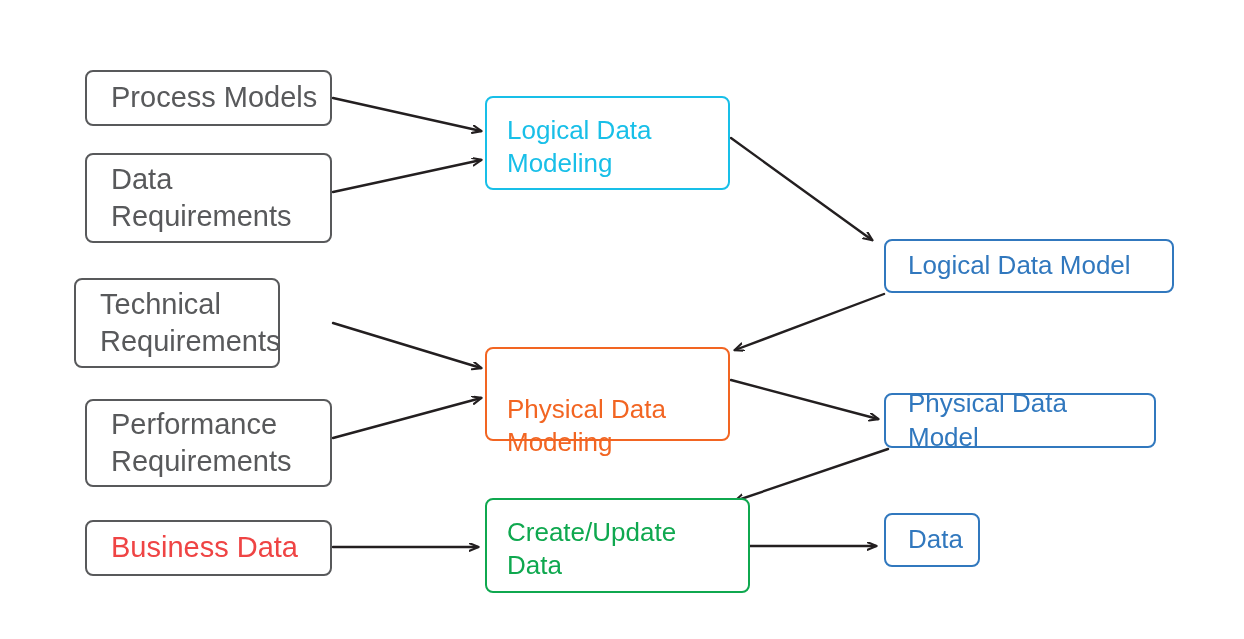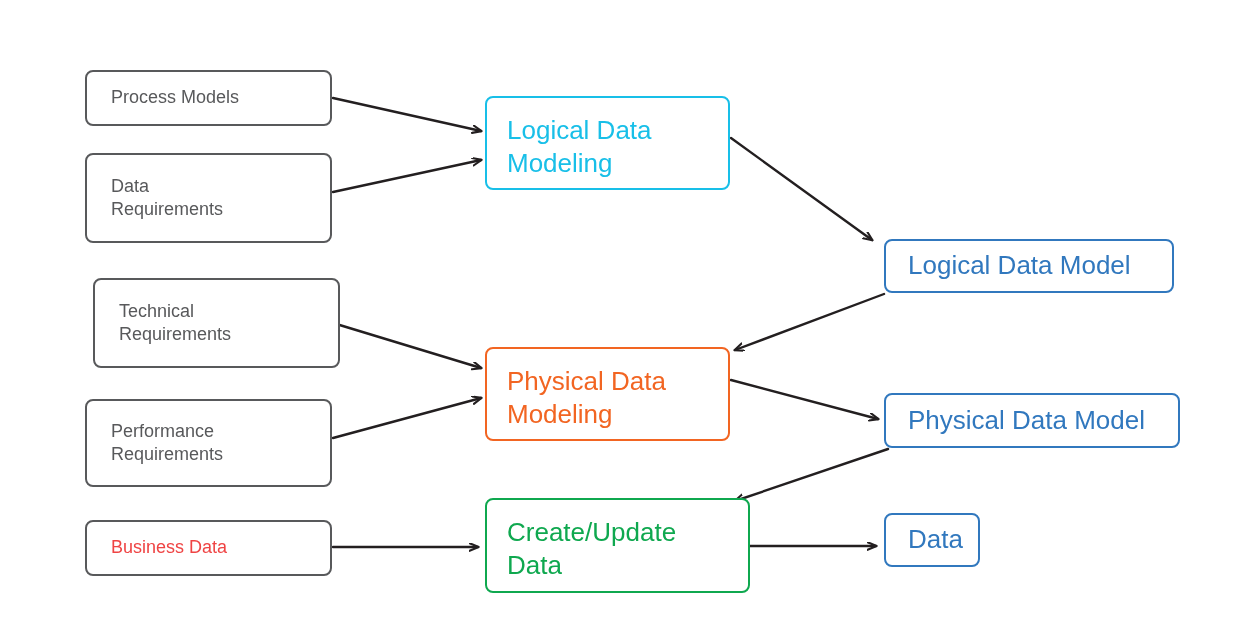--- a/index.html
+++ b/index.html
@@ -41,21 +41,21 @@
     line-height: 1.28;
   }
   
   .node.input {
     border: 2px solid #58595b;
     padding-left: 24px;
     padding-right: 12px;
   }
   .node.input .label {
     color: #58595b;
-    font-size: 18px;
+    font-size: 29px;
   }
   
   .node.process {
     border-width: 2px;
     border-style: solid;
     padding-left: 20px;
     padding-right: 9px;
     align-items: flex-start;
     padding-top: 16px;
   }
@@ -97,46 +97,46 @@
       </g>
   </svg>
   <div id="node-layer">
       <div class="node input" style="left: 85px; top: 70px; width: 247px; height: 56px; border-color: rgb(88, 89, 91);">
         <span class="label" style="color: rgb(88, 89, 91);">Process Models</span>
       </div>
       <div class="node input" style="left: 85px; top: 153px; width: 247px; height: 90px; border-color: rgb(88, 89, 91);">
         <span class="label" style="color: rgb(88, 89, 91);">Data
 Requirements</span>
       </div>
-      <div class="node input" style="left: 93px; top: 278px; width: 247px; height: 90px; border-color: rgb(88, 89, 91);">
+      <div class="node input" style="left: 74px; top: 278px; width: 206px; height: 90px; border-color: rgb(88, 89, 91);">
         <span class="label" style="color: rgb(88, 89, 91);">Technical
 Requirements</span>
       </div>
       <div class="node input" style="left: 85px; top: 399px; width: 247px; height: 88px; border-color: rgb(88, 89, 91);">
         <span class="label" style="color: rgb(88, 89, 91);">Performance
 Requirements</span>
       </div>
       <div class="node input" style="left: 85px; top: 520px; width: 247px; height: 56px; border-color: rgb(88, 89, 91);">
         <span class="label" style="color: #ef4444;">Business Data</span>
       </div>
       <div class="node process" style="left: 485px; top: 96px; width: 245px; height: 94px; border-color: rgb(24, 191, 232);">
         <span class="label" style="color: rgb(24, 191, 232);">Logical Data
 Modeling</span>
       </div>
       <div class="node process" style="left: 485px; top: 347px; width: 245px; height: 94px; border-color: rgb(242, 101, 34);">
-        <span class="label" style="color: rgb(242, 101, 34);">Physical Data
+        <span class="label" style="color: rgb(242, 101, 34); margin-top: 28px;">Physical Data
 Modeling</span>
       </div>
       <div class="node process" style="left: 485px; top: 498px; width: 265px; height: 95px; border-color: rgb(15, 168, 79);">
         <span class="label" style="color: rgb(15, 168, 79);">Create/Update
 Data</span>
       </div>
       <div class="node output" style="left: 884px; top: 239px; width: 290px; height: 54px; border-color: rgb(49, 120, 190);">
         <span class="label" style="color: rgb(49, 120, 190);">Logical Data Model</span>
       </div>
-      <div class="node output" style="left: 884px; top: 393px; width: 296px; height: 55px; border-color: rgb(49, 120, 190);">
+      <div class="node output" style="left: 884px; top: 393px; width: 272px; height: 55px; border-color: rgb(49, 120, 190);">
         <span class="label" style="color: rgb(49, 120, 190);">Physical Data Model</span>
       </div>
       <div class="node output" style="left: 884px; top: 513px; width: 96px; height: 54px; border-color: rgb(49, 120, 190);">
         <span class="label" style="color: rgb(49, 120, 190);">Data</span>
       </div>
     </div>
 </div>
 
 </body></html>

